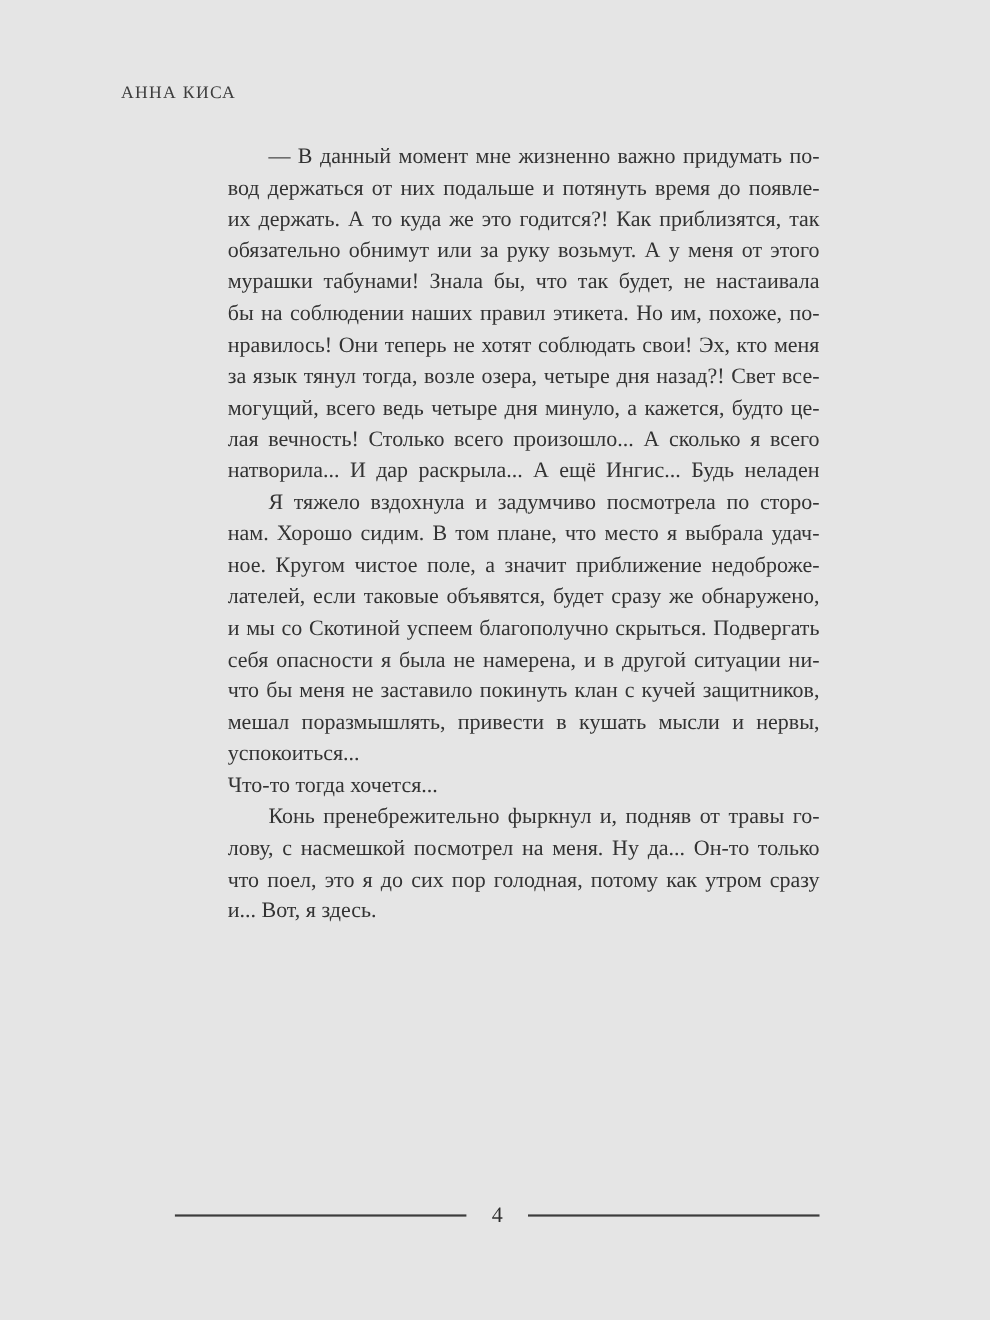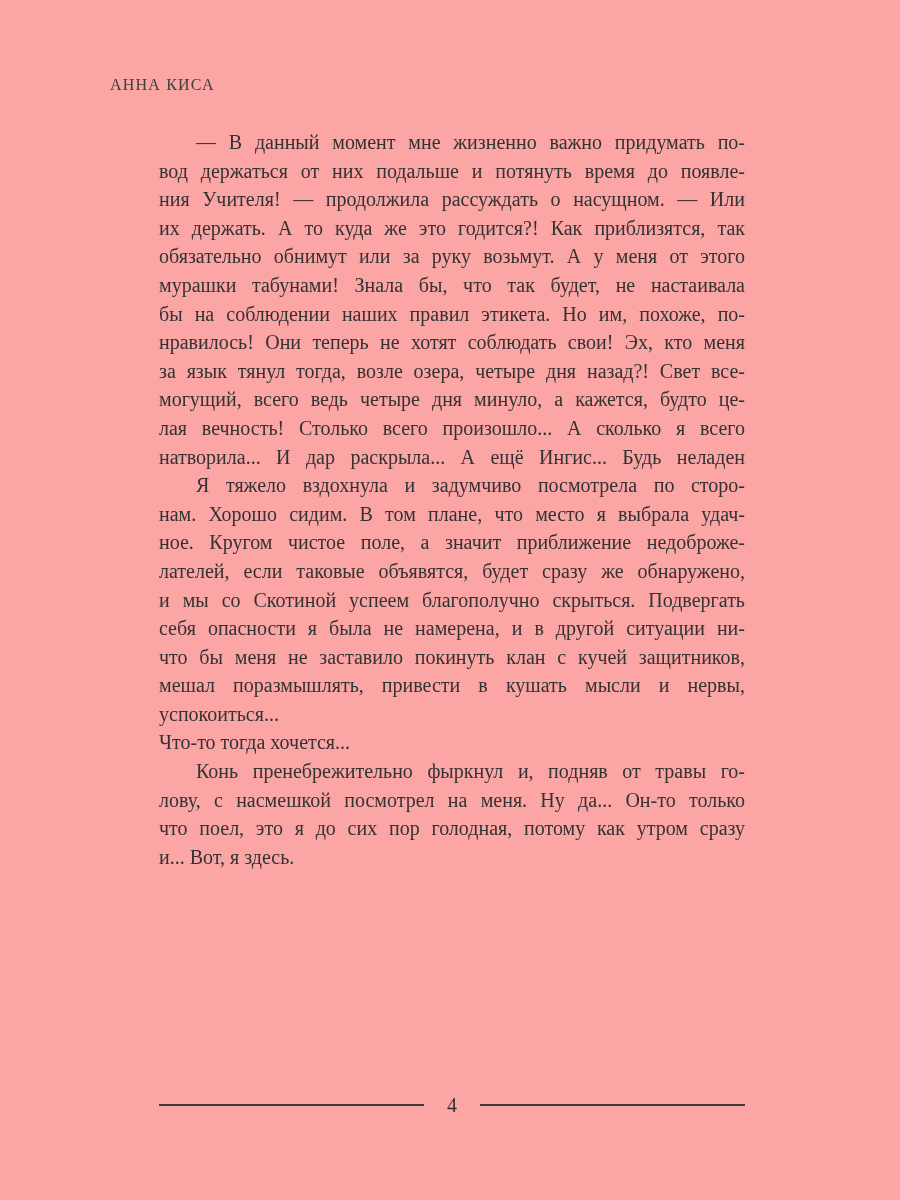--- a/index.html
+++ b/index.html
@@ -5,21 +5,21 @@
   html, body {
     margin: 0;
     padding: 0;
     background: #ffffff;
     font-family: "Liberation Serif", "DejaVu Serif", serif;
   }
   .page {
     position: relative;
     width: 900px;
     height: 1200px;
-    background: #fca5a5;
+    background: #e5e5e5;
     overflow: hidden;
   }
   .running-header {
     position: absolute;
     left: 110px;
     top: 76px;
     font-size: 16px;
     letter-spacing: 1.2px;
     color: #3d3d3d;
   }
@@ -30,20 +30,21 @@
     width: 586px;
     font-size: 20px;
     line-height: 28.6px;
     color: #333333;
   }
   .para { margin: 0; }
   .line {
     text-align: justify;
     text-align-last: justify;
     white-space: normal;
+    margin-left: 48px;
   }
   .line.last { text-align-last: left; }
   .line.first { text-indent: 37px; }
   .footer {
     position: absolute;
     left: 159px;
     top: 1092px;
     width: 586px;
     height: 26px;
     display: flex;
@@ -65,21 +66,20 @@
 </head>
 <body>
 
 <div class="page">
   <div class="running-header">АННА КИСА</div>
 
   <div class="text-block" id="text-block">
       <div class="para">
         <div class="line first">— В данный момент мне жизненно важно придумать по-</div>
         <div class="line">вод держаться от них подальше и потянуть время до появле-</div>
-        <div class="line">ния Учителя! — продолжила рассуждать о насущном. — Или</div>
         <div class="line">их держать. А то куда же это годится?! Как приблизятся, так</div>
         <div class="line">обязательно обнимут или за руку возьмут. А у меня от этого</div>
         <div class="line">мурашки табунами! Знала бы, что так будет, не настаивала</div>
         <div class="line">бы на соблюдении наших правил этикета. Но им, похоже, по-</div>
         <div class="line">нравилось! Они теперь не хотят соблюдать свои! Эх, кто меня</div>
         <div class="line">за язык тянул тогда, возле озера, четыре дня назад?! Свет все-</div>
         <div class="line">могущий, всего ведь четыре дня минуло, а кажется, будто це-</div>
         <div class="line">лая вечность! Столько всего произошло... А сколько я всего</div>
         <div class="line">натворила... И дар раскрыла... А ещё Ингис... Будь неладен</div>
       </div>

